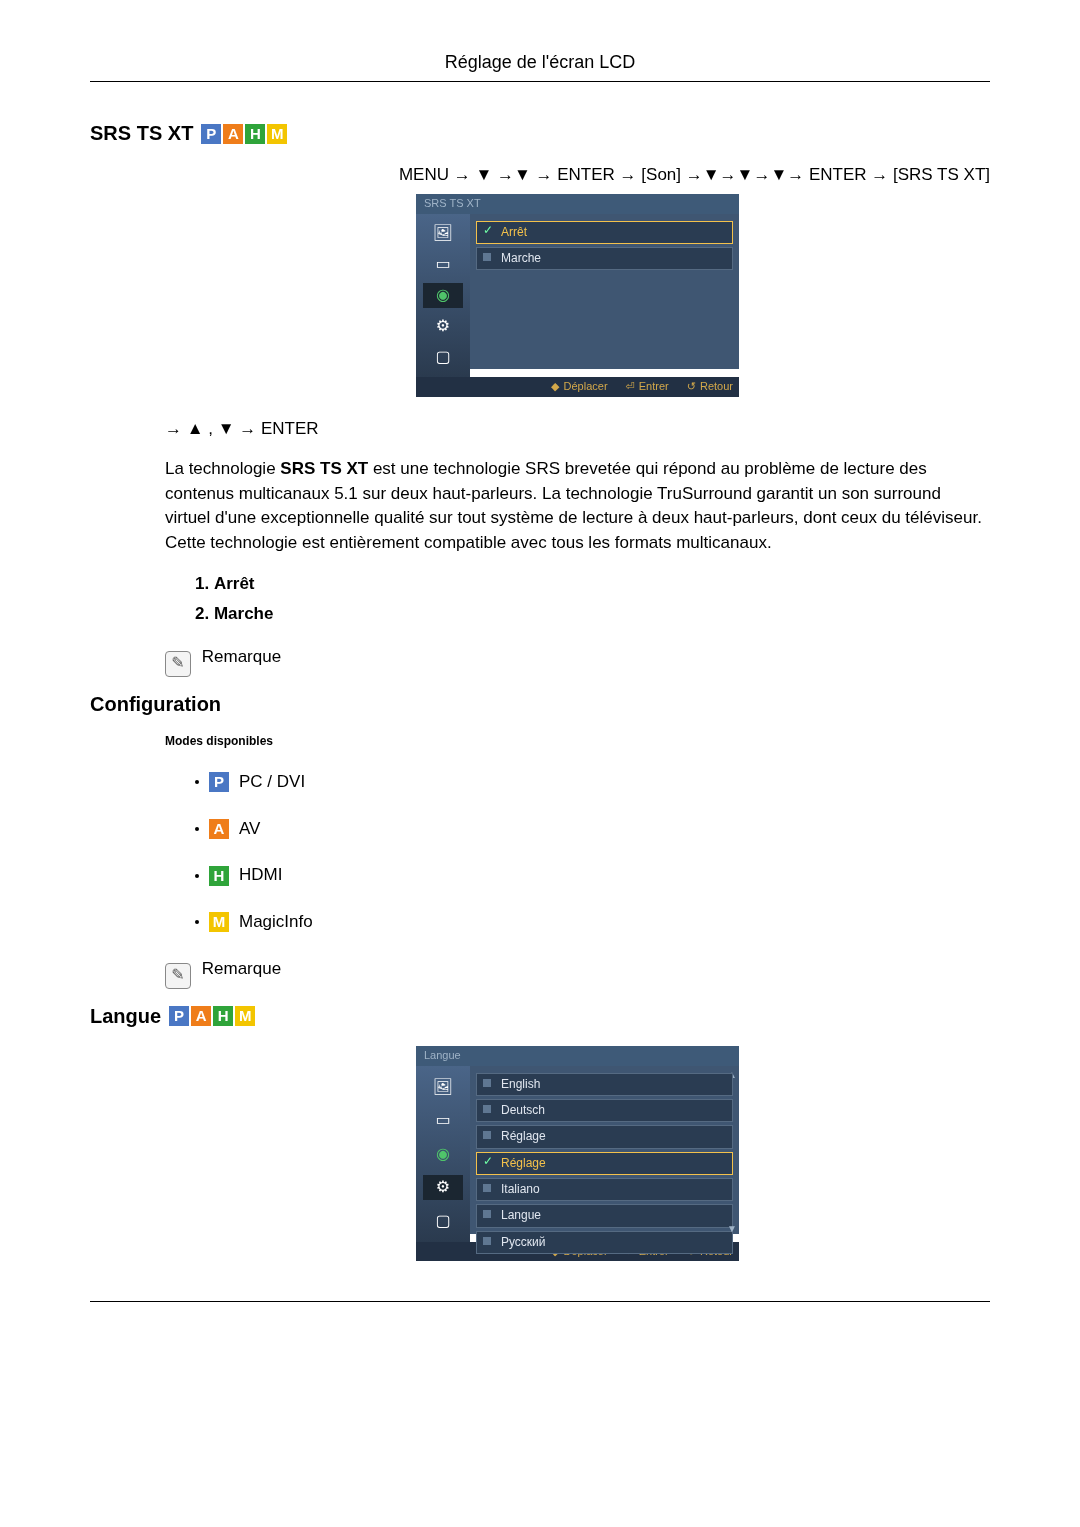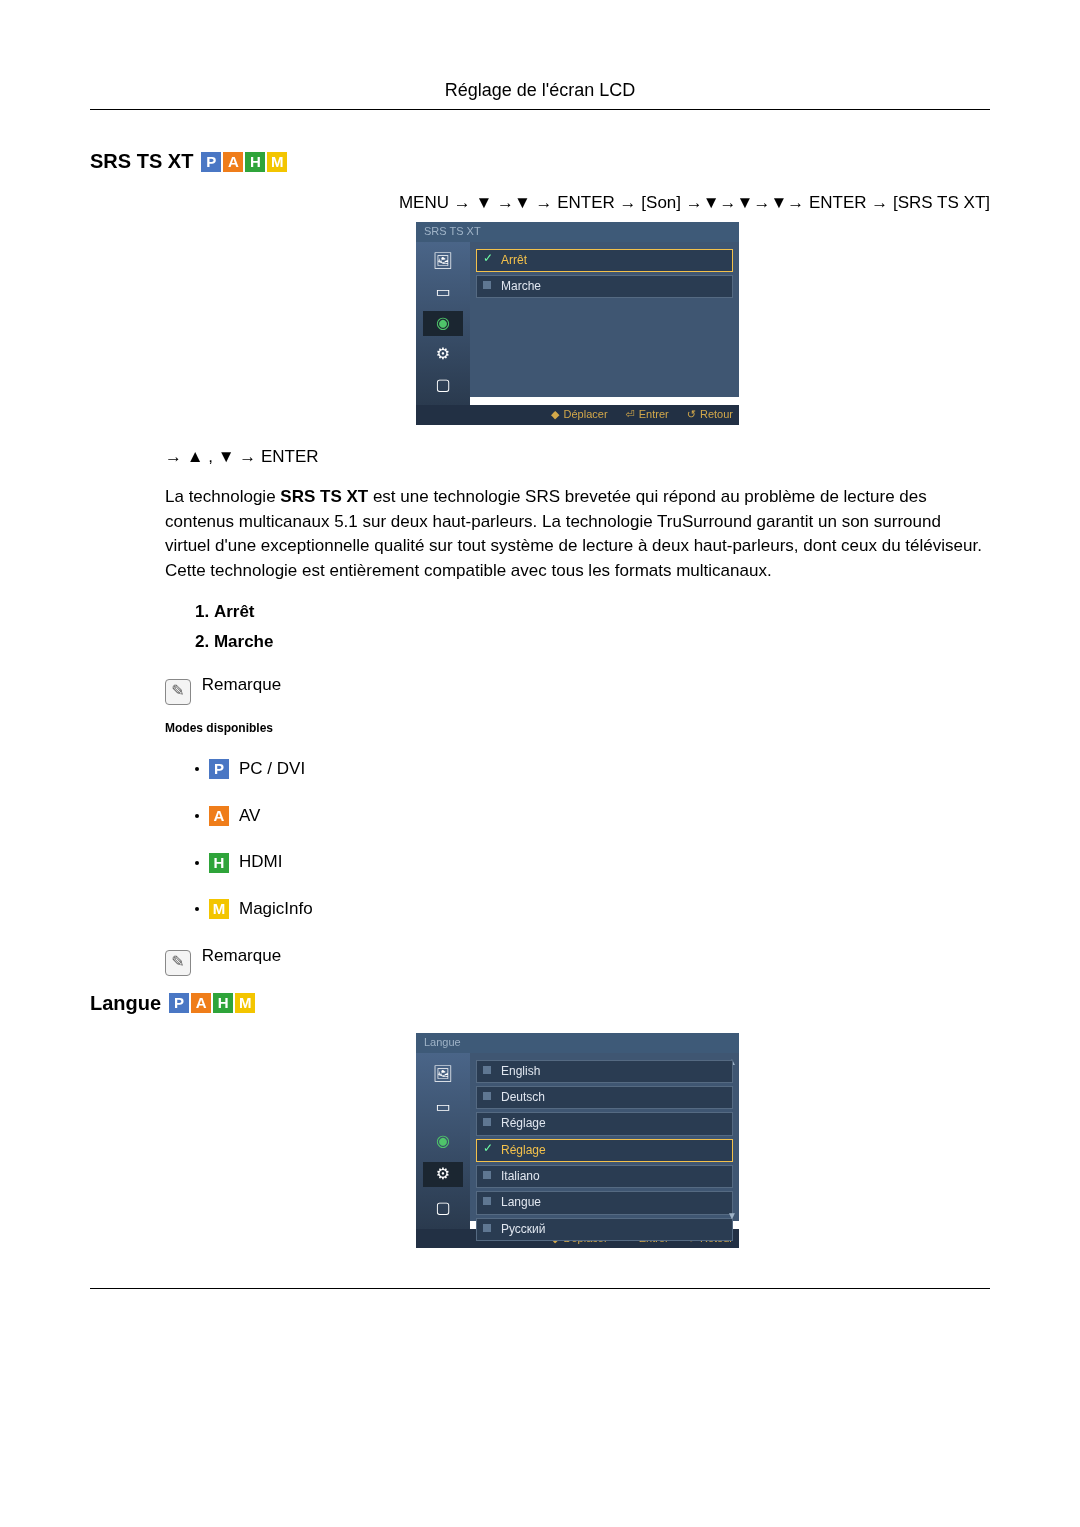--- a/index.html
+++ b/index.html
@@ -6,21 +6,21 @@
     font-family: Arial, Helvetica, sans-serif;
     color: #000;
     margin: 0;
     padding: 0;
     background: #fff;
   }
   .page {
     width: 1080px;
     min-height: 1527px;
     margin: 0 auto;
-    padding: 80px 90px 40px 90px;
+    padding: 52px 90px 40px 90px;
     box-sizing: border-box;
     position: relative;
   }
   .hr {
     border: 0;
     border-top: 1px solid #000;
     margin: 0;
   }
   .header-title {
     text-align: center;
@@ -236,20 +236,21 @@
       <li><span>Arrêt</span></li>
       <li><span>Marche</span></li>
     </ol>
 
     <p>
       <span class="note-icon">✎</span>
       <span>Remarque</span>
     </p>
   </div>
 
+  <div class="section-heading">Configuration</div>
   <div class="sub-heading">Modes disponibles</div>
 
   <div class="indent">
     <ul class="mode-list">
       <li>
           <span class="bullet"></span>
           <span class="badge bg-p">P</span>
           <span>PC / DVI</span>
         </li>
       <li>

